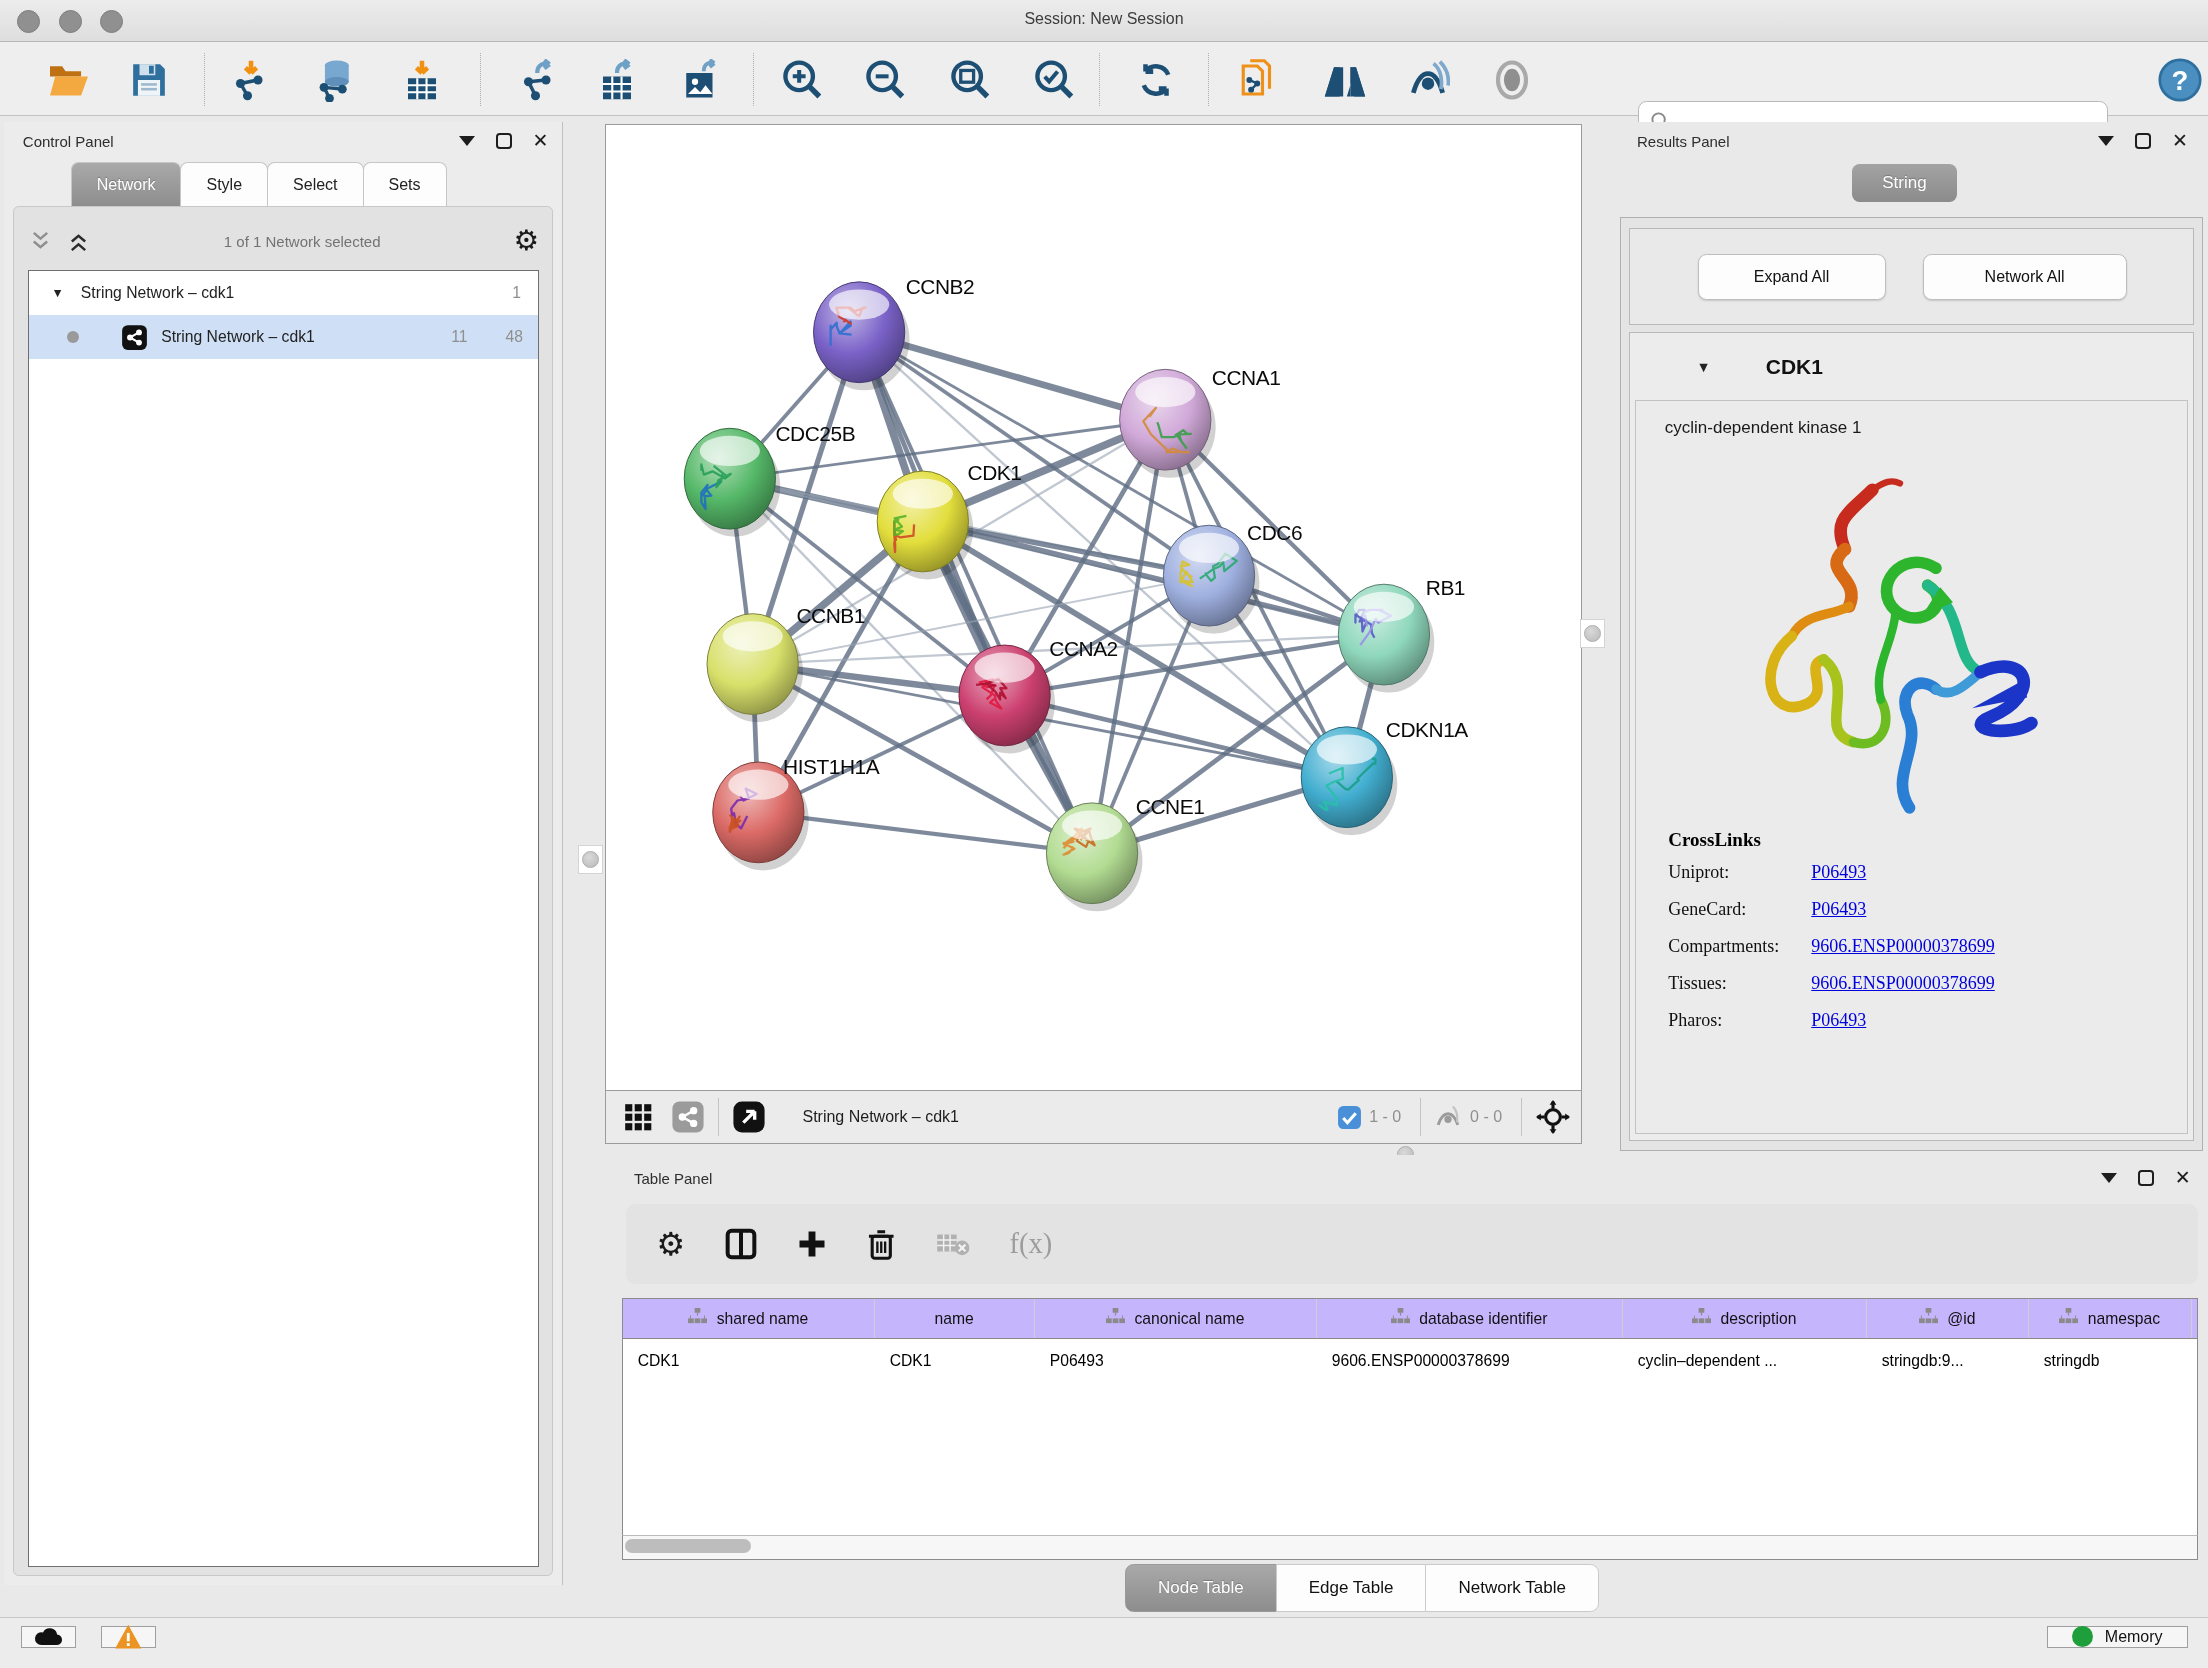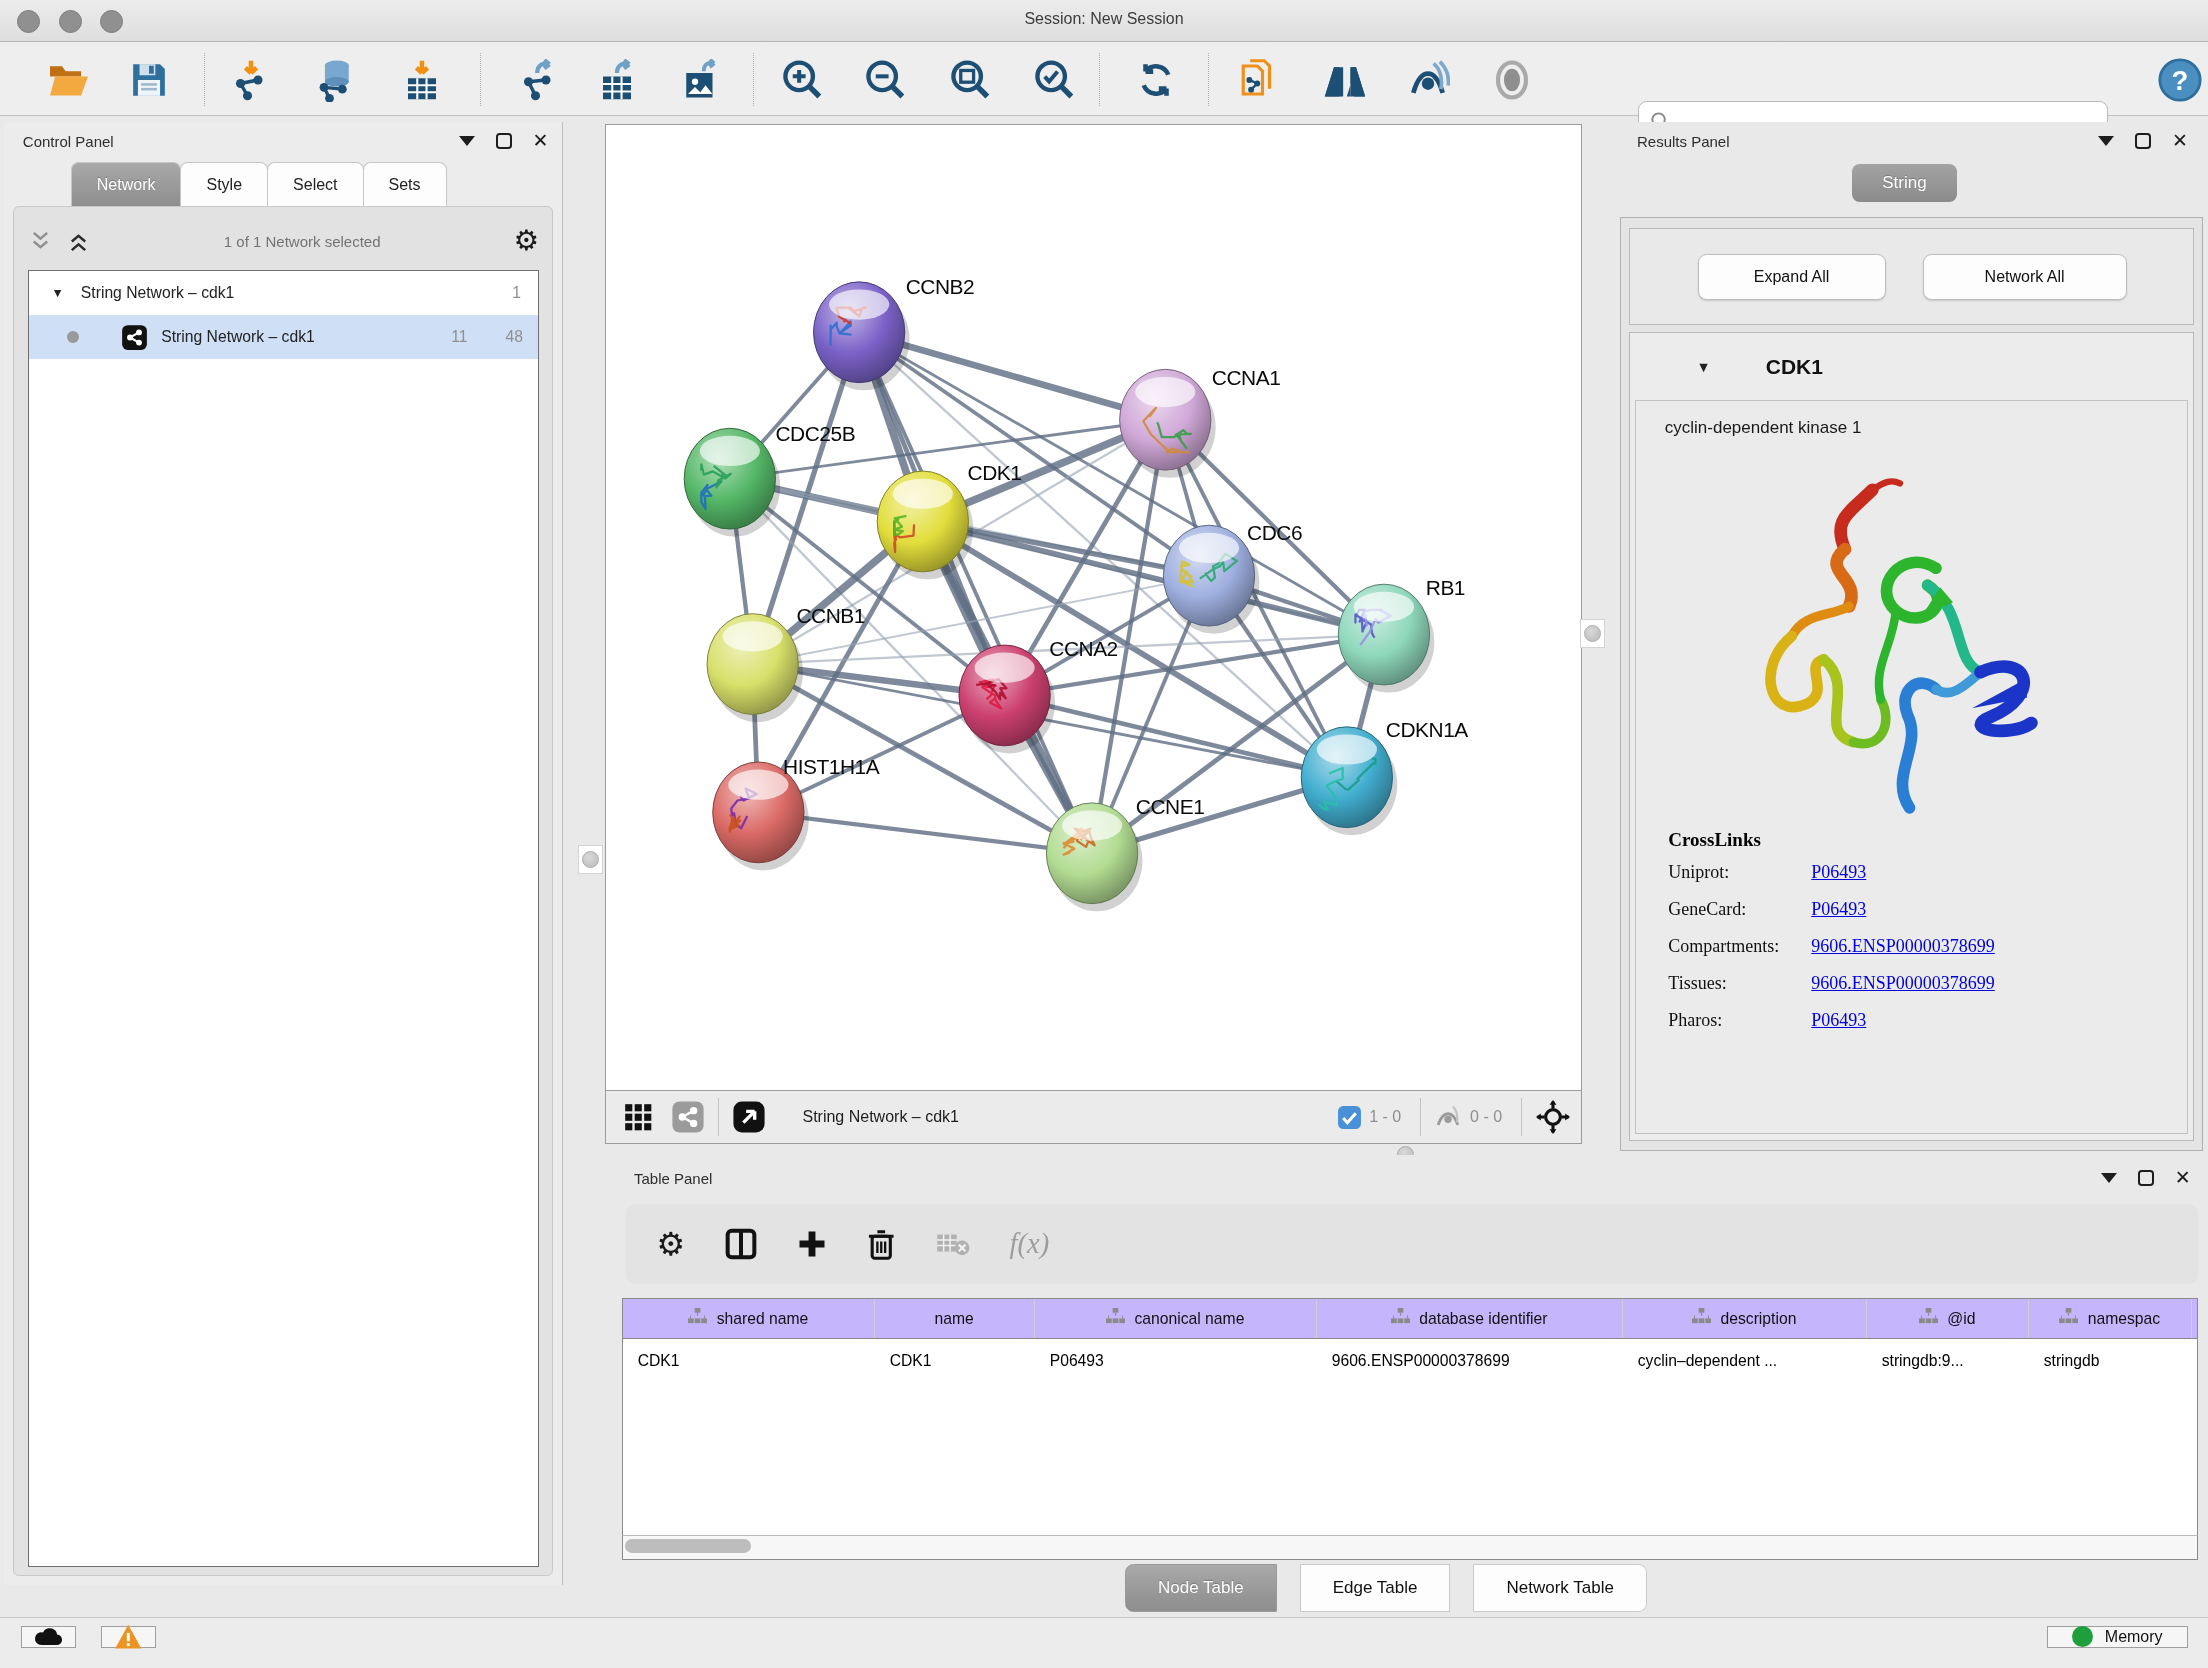--- a/index.html
+++ b/index.html
@@ -89,32 +89,32 @@
   .cl-title { font-size:19px; font-weight:bold; color:#000; margin-bottom:11.4px; }
   .cl-row { display:flex; font-size:18px; margin-bottom:16px; }
   .cl-row .cl-l { width:143px; color:#111; }
   .cl-row a { color:#0000dd; text-decoration:underline; }
 
   
   .table-panel { position:absolute; left:615px; top:1155px; width:1589px; height:462px; background:#e9e9e9; }
   .tp-head { position:absolute; left:19px; top:15px; }
   .tp-toolbar { position:absolute; left:11.4px; top:49px; right:5.7px; height:80px;
     background:#e3e3e3; border-radius:9.5px; display:flex; align-items:center; gap:40px; padding-left:30px; }
-  .fx { font-family:"Liberation Serif","DejaVu Serif",serif; font-style:italic; font-size:28.5px; color:#9d9d9d; }
+  .fx { font-family:"Liberation Serif","DejaVu Serif",serif; font-size:28.5px; color:#9d9d9d; }
   .tp-table { position:absolute; left:6.7px; top:143px; right:5.7px; height:238px;
     background:#fff; border:1.9px solid #8b8b8b; overflow:hidden; }
   .tp-hrow { display:flex; height:40px; background:#c4b5fd; border-bottom:1px solid #888; }
   .tp-hcell { display:flex; align-items:center; justify-content:center; gap:9.5px;
     font-size:15.7px; color:#111; border-right:1px solid #cfcfcf; overflow:hidden; white-space:nowrap; }
   .tp-drow { display:flex; height:43px; }
   .tp-dcell { display:flex; align-items:center; padding-left:15px; font-size:15.7px;
     color:#000; overflow:hidden; white-space:nowrap; }
   .tp-scroll { position:absolute; left:6.7px; top:380px; right:5.7px; height:25px; background:#f7f7f7; border:1.9px solid #8b8b8b; border-top:1px solid #bbb; }
   .tp-thumb { position:absolute; left:1.9px; top:2.9px; width:126px; height:14.3px; background:#bdbdbd; border-radius:7.6px; }
-  .tp-tabs { position:absolute; left:510px; top:409px; display:flex;gap:24px; }
+  .tp-tabs { position:absolute; left:510px; top:409px; display:flex; }
   .tp-tab { height:48px; padding:0 32px; display:flex; align-items:center; font-size:17px;
     background:#fdfdfd; border:1px solid #cacaca; margin-right:-1px; color:#111; }
   .tp-tab:first-child { border-radius:8.6px 0 0 8.6px; }
   .tp-tab:last-child { border-radius:0 8.6px 8.6px 0; }
   .tp-tab.sel { background:linear-gradient(#a9a9a9,#8d8d8d); color:#fff; border-color:#9a9a9a; text-shadow:0 -1px 1px #777; }
 
   
   .statusbar { position:absolute; left:0; top:1617px; width:2208px; height:51px;
     background:#ececec; border-top:1px solid #c6c6c6; }
   .sb-btn { position:absolute; top:7.6px; height:22px; background:#f6f6f6; border:1.9px solid #9f9f9f;

